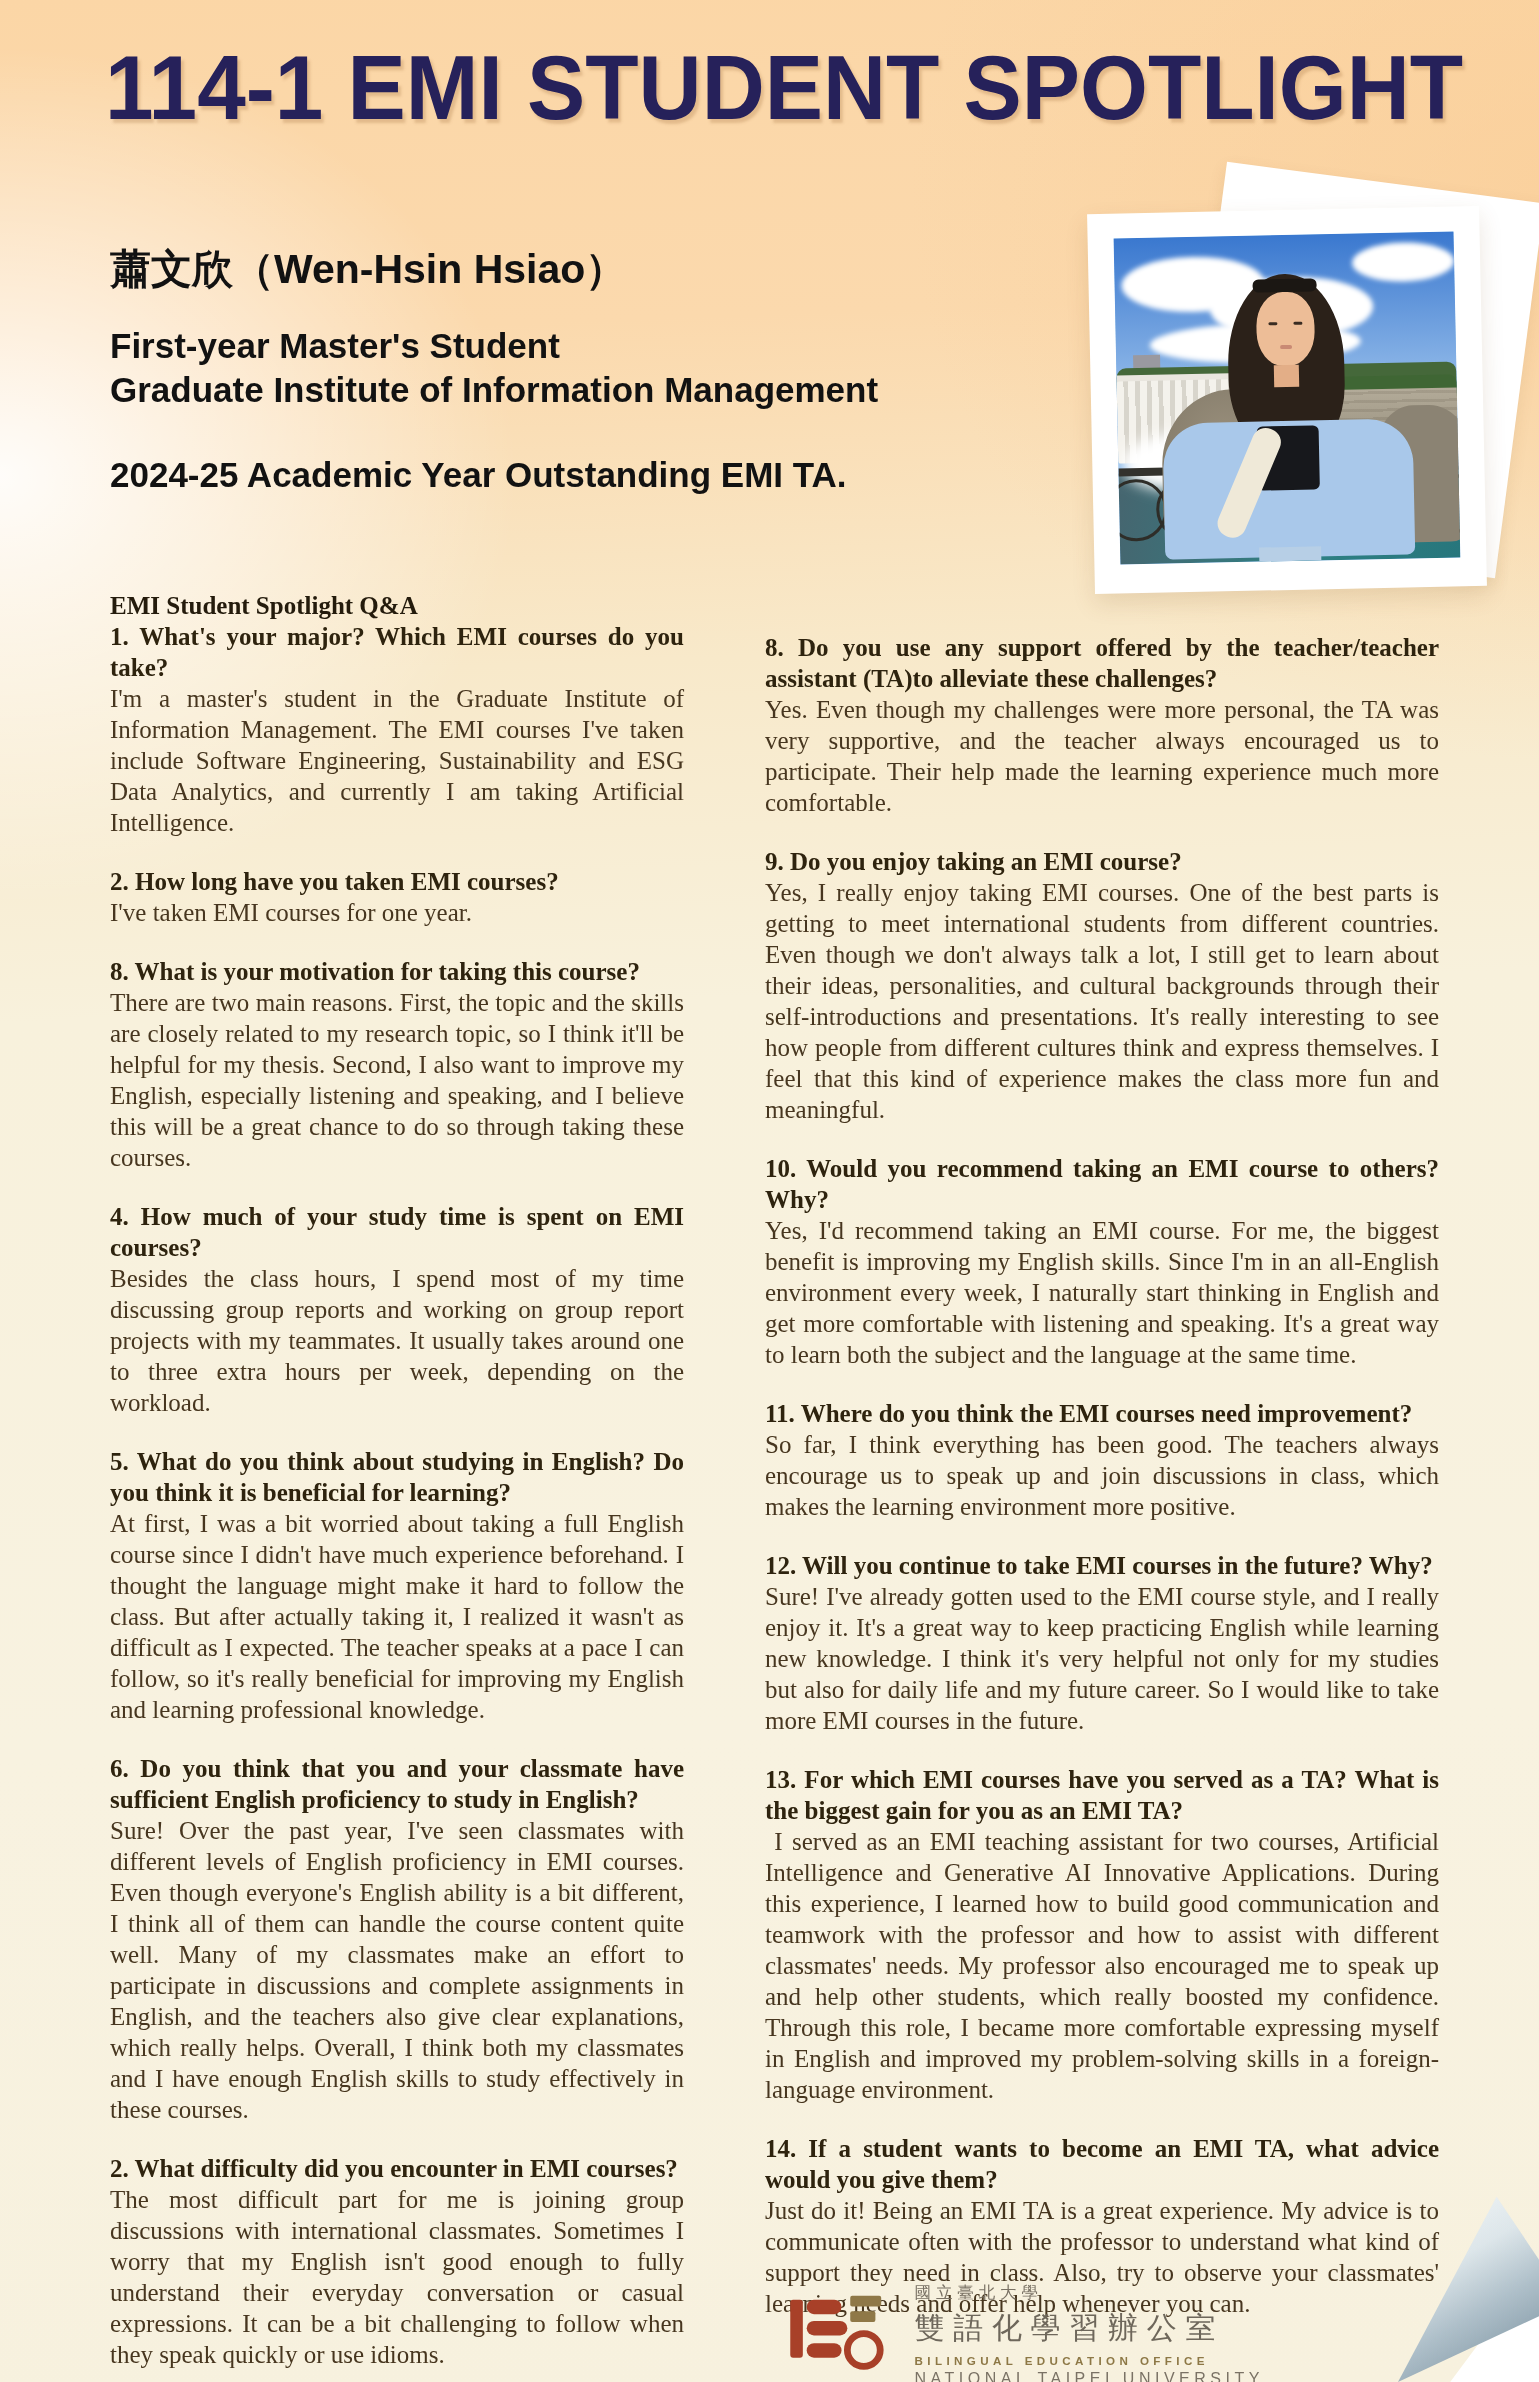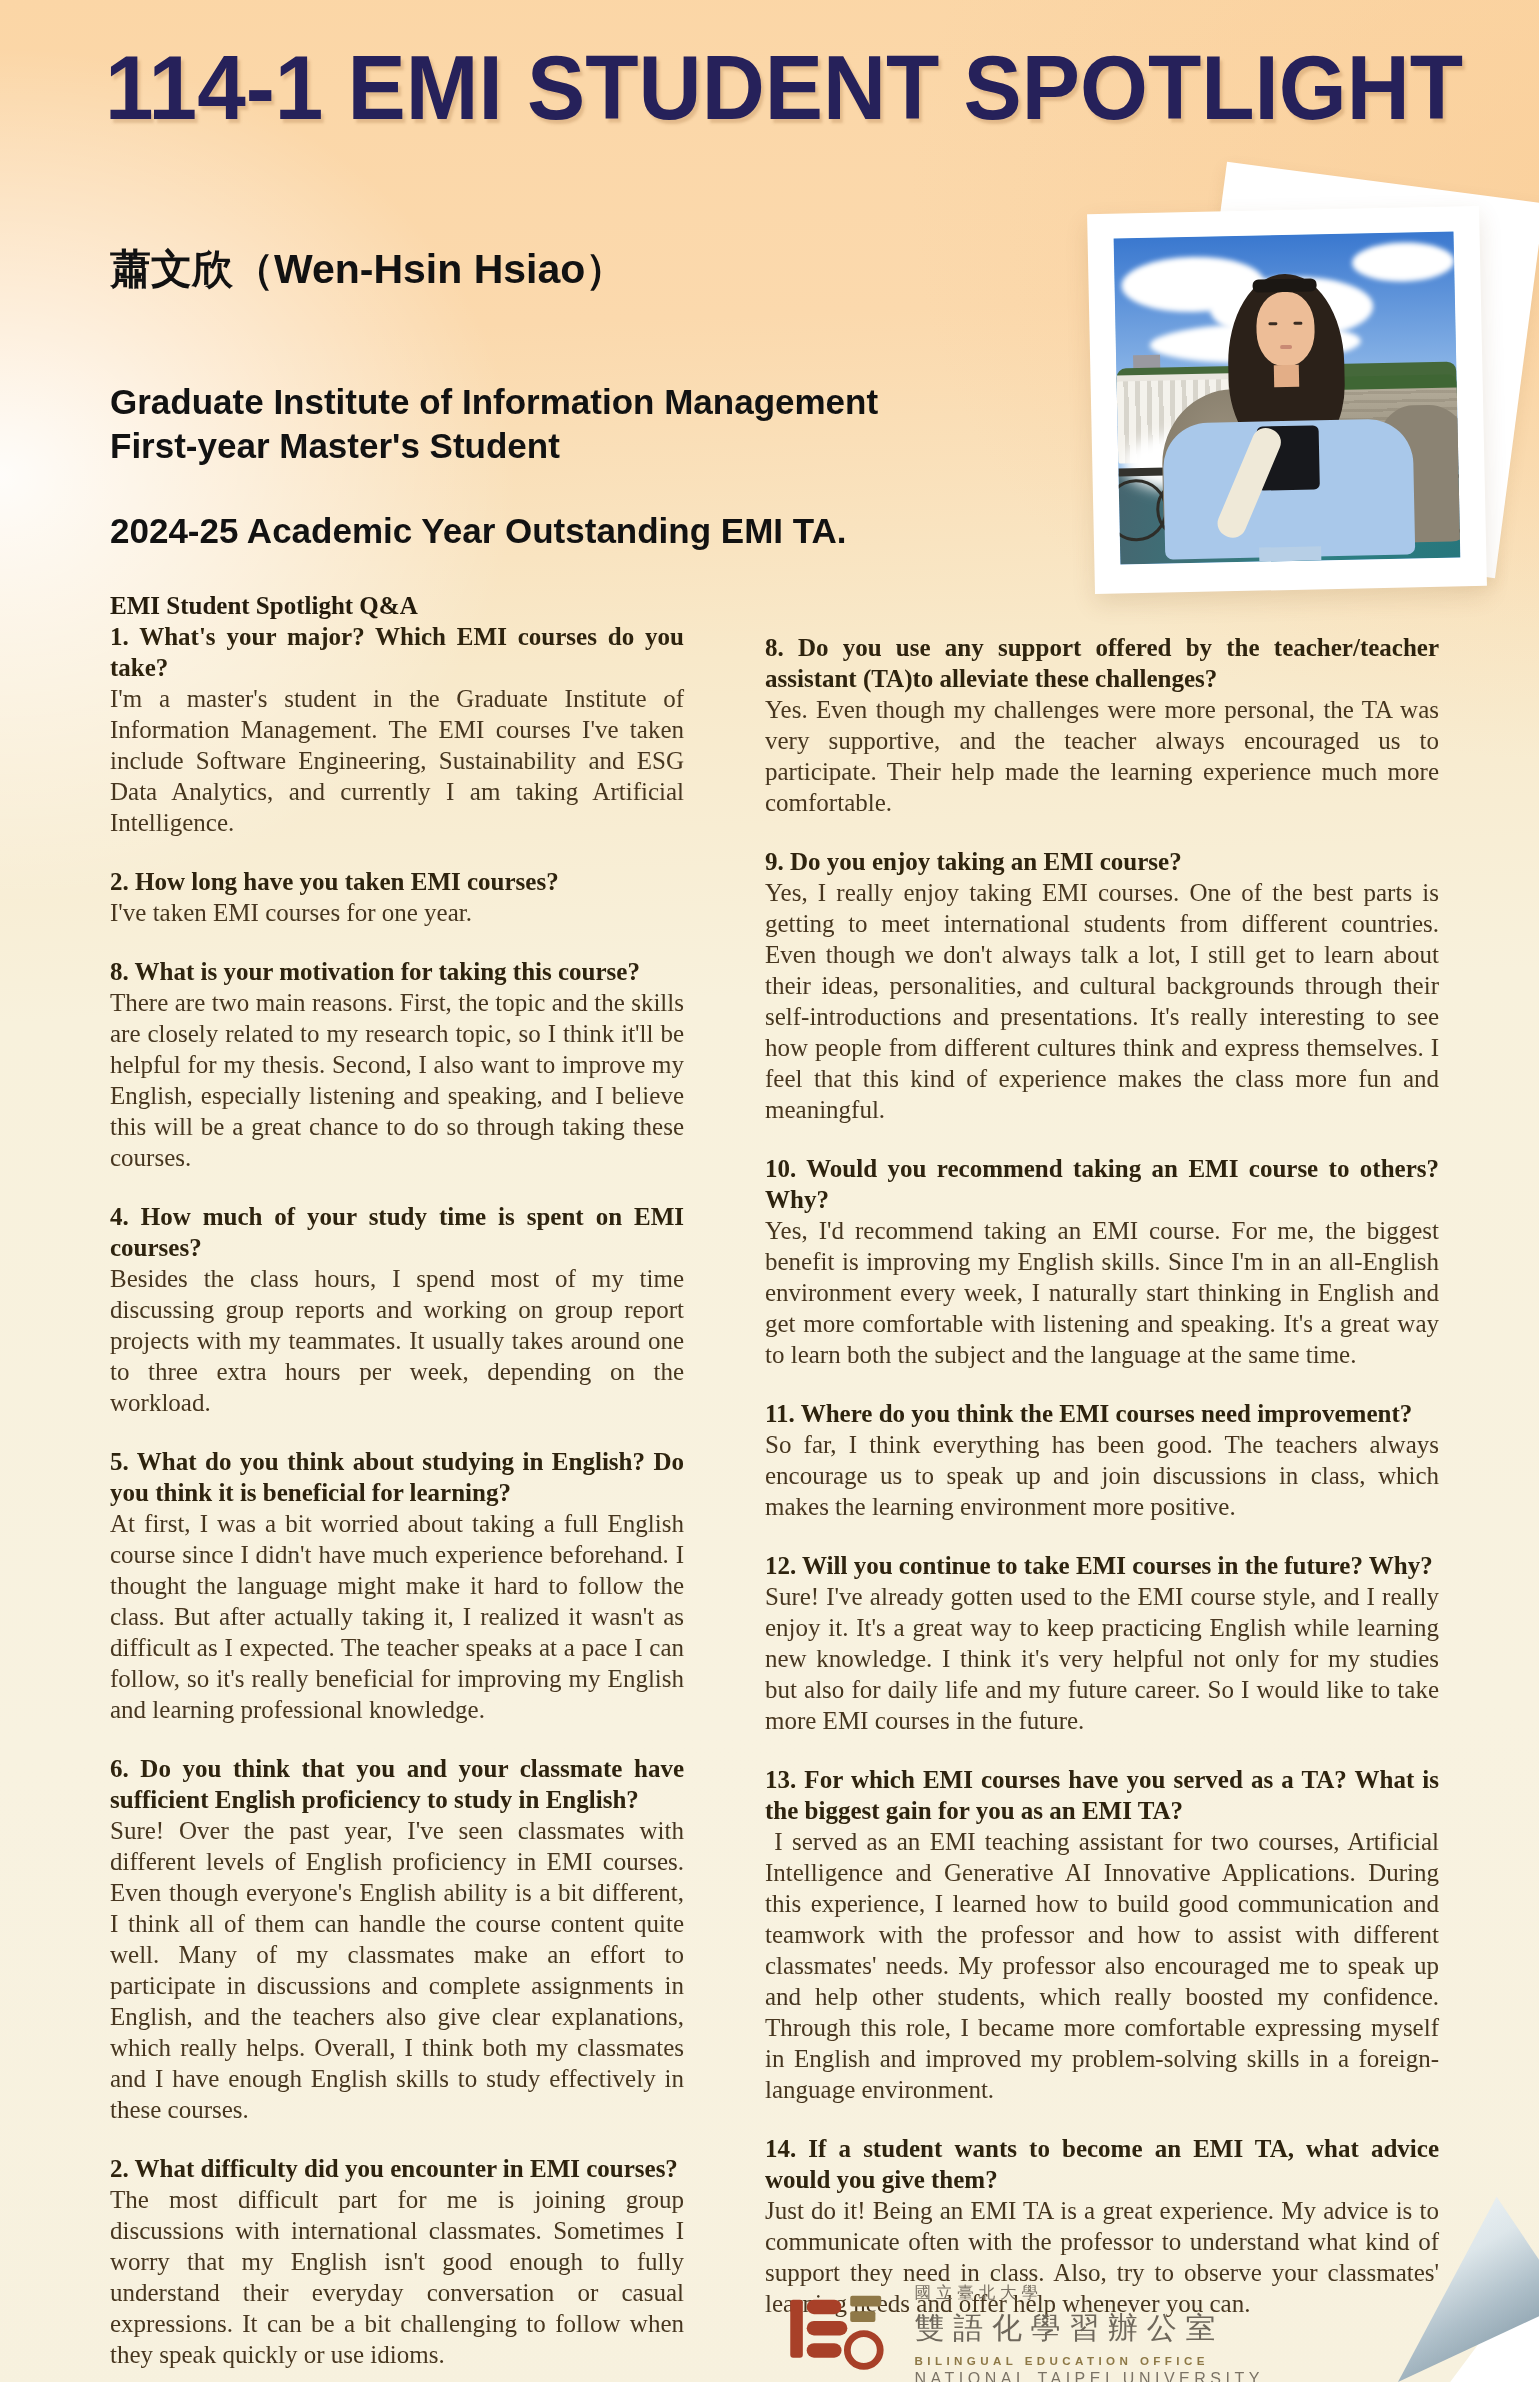--- a/index.html
+++ b/index.html
@@ -15,21 +15,21 @@
 
   
   .page-title {
     position:absolute; top:43px; left:0; width:100%; text-align:center;
     font-weight:700; font-size:90px; line-height:1; color:#26215a;
     transform:scaleX(0.97); transform-origin:center;
     text-shadow:2.9px 3.9px 2.9px rgba(170,120,70,0.30);
     white-space:nowrap;
   }
   .student { position:absolute; left:110px; top:245px; color:#121212; font-weight:700; }
-  .student-name { font-size:41px; line-height:1.2; margin:0 0 86px 0; }
+  .student-name { font-size:41px; line-height:1.2; margin:0 0 30px 0; }
   .student-line { font-size:35px; line-height:44px; }
   .student-award { font-size:35px; line-height:44px; margin-top:41px; }
 
   
   .photo-stack { position:absolute; left:1075px; top:134px; width:456px; height:466px; }
   .sheet-back {
     position:absolute; left:126px; top:47px; width:320px; height:378px;
     background:#ffffff; transform:rotate(7.5deg);
     box-shadow:0 5.8px 15.5px rgba(120,80,30,0.10);
   }
@@ -112,22 +112,22 @@
 </style>
 </head>
 <body>
 
 <div class="poster">
 
   <div class="page-title">114-1 EMI STUDENT SPOTLIGHT</div>
 
   <div class="student">
     <div class="student-name">蕭文欣（Wen-Hsin Hsiao）</div>
+    <div class="student-line">First-year Master's Student</div>
     <div class="student-line">Graduate Institute of Information Management</div>
-    <div class="student-line">First-year Master's Student</div>
     <div class="student-award">2024-25 Academic Year Outstanding EMI TA.</div>
   </div>
 
   <div class="photo-stack">
     <div class="sheet-back"></div>
     <div class="polaroid">
       <div class="photo">
         <div class="sky"></div>
         <div class="cloud c1"></div>
         <div class="cloud c2"></div>

